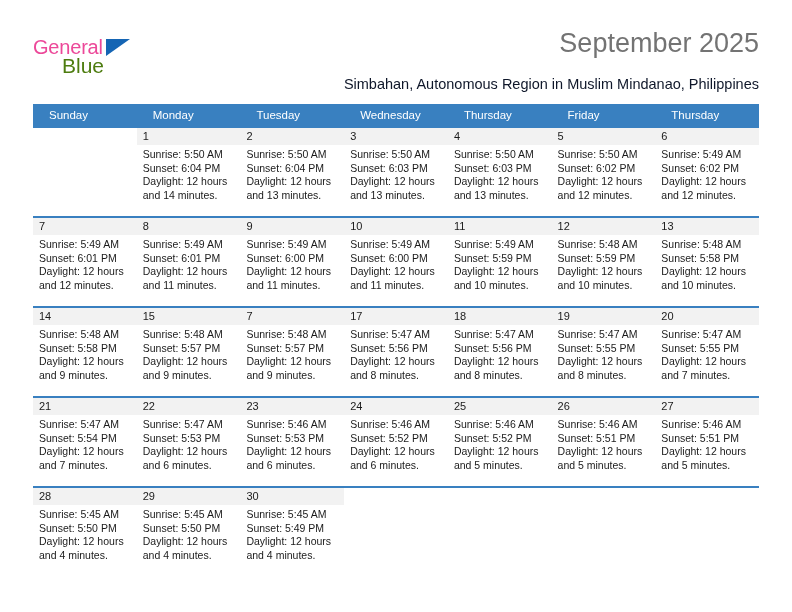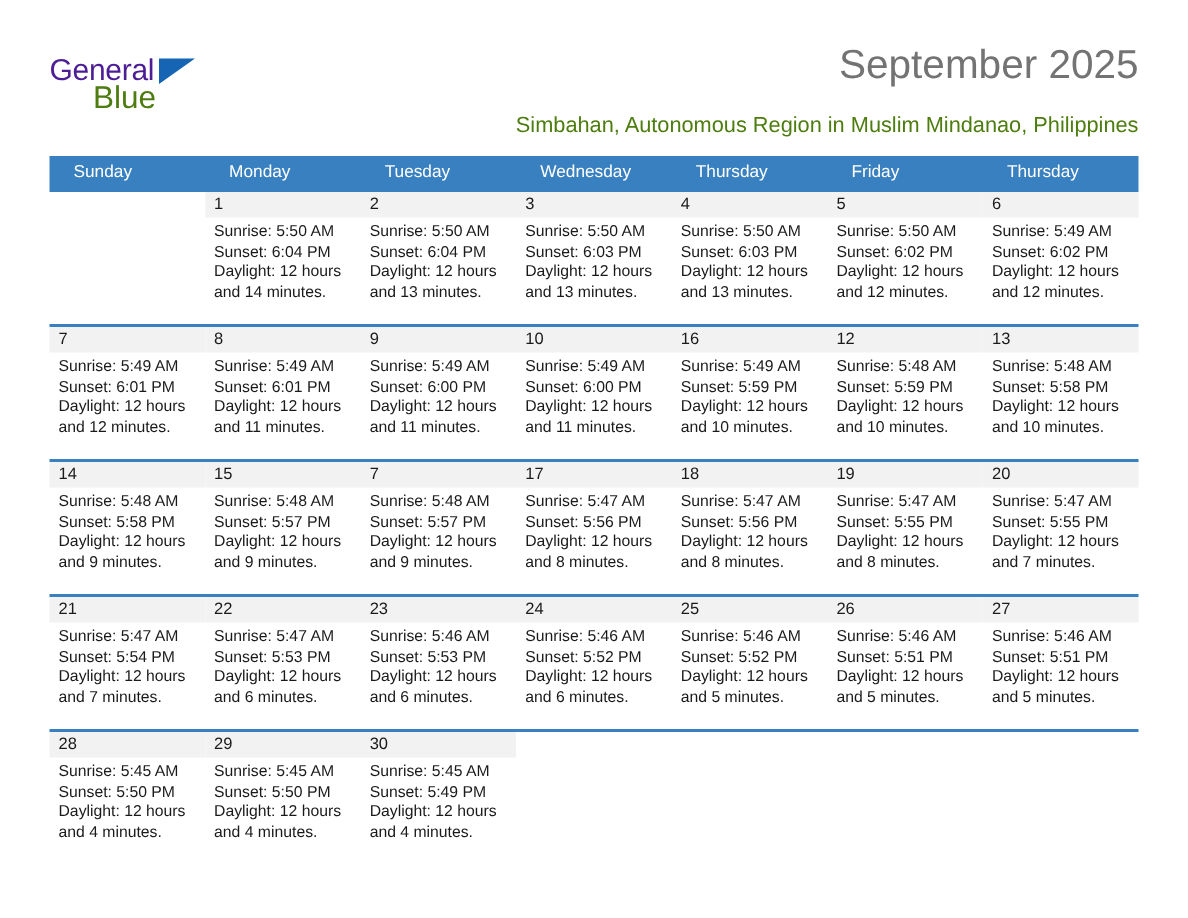--- a/index.html
+++ b/index.html
@@ -35,21 +35,21 @@
     top: 8px;
     width: 180px;
     height: 50px;
   }
   .logo-general {
     position: absolute;
     left: 0;
     top: 0;
     font-size: 20px;
     letter-spacing: -0.2px;
-    color: #4c1d95;
+    color: #ec4899;
     font-family: "Liberation Sans", sans-serif;
   }
   .logo-tri {
     position: absolute;
     left: 73px;
     top: 3px;
     width: 0;
     height: 0;
     border-left: 24px solid #1565b4;
     border-bottom: 17px solid transparent;
@@ -69,21 +69,21 @@
     font-size: 27px;
     color: #737373;
     text-align: right;
     white-space: nowrap;
   }
   .subtitle {
     position: absolute;
     right: 0;
     top: 48px;
     font-size: 14.5px;
-    color: #4d7c0f;
+    color: #0f172a;
     text-align: right;
     white-space: nowrap;
   }
 
   
   .calendar {
     position: absolute;
     left: 33px;
     top: 104px;
     width: 726px;
@@ -255,21 +255,21 @@
           <div class="daycell">
             <div class="daynum-band">10</div>
             <div class="dayinfo">
               <div>Sunrise: 5:49 AM</div>
               <div>Sunset: 6:00 PM</div>
               <div>Daylight: 12 hours</div>
               <div>and 11 minutes.</div>
             </div>
           </div>
           <div class="daycell">
-            <div class="daynum-band">16</div>
+            <div class="daynum-band">11</div>
             <div class="dayinfo">
               <div>Sunrise: 5:49 AM</div>
               <div>Sunset: 5:59 PM</div>
               <div>Daylight: 12 hours</div>
               <div>and 10 minutes.</div>
             </div>
           </div>
           <div class="daycell">
             <div class="daynum-band">12</div>
             <div class="dayinfo">

